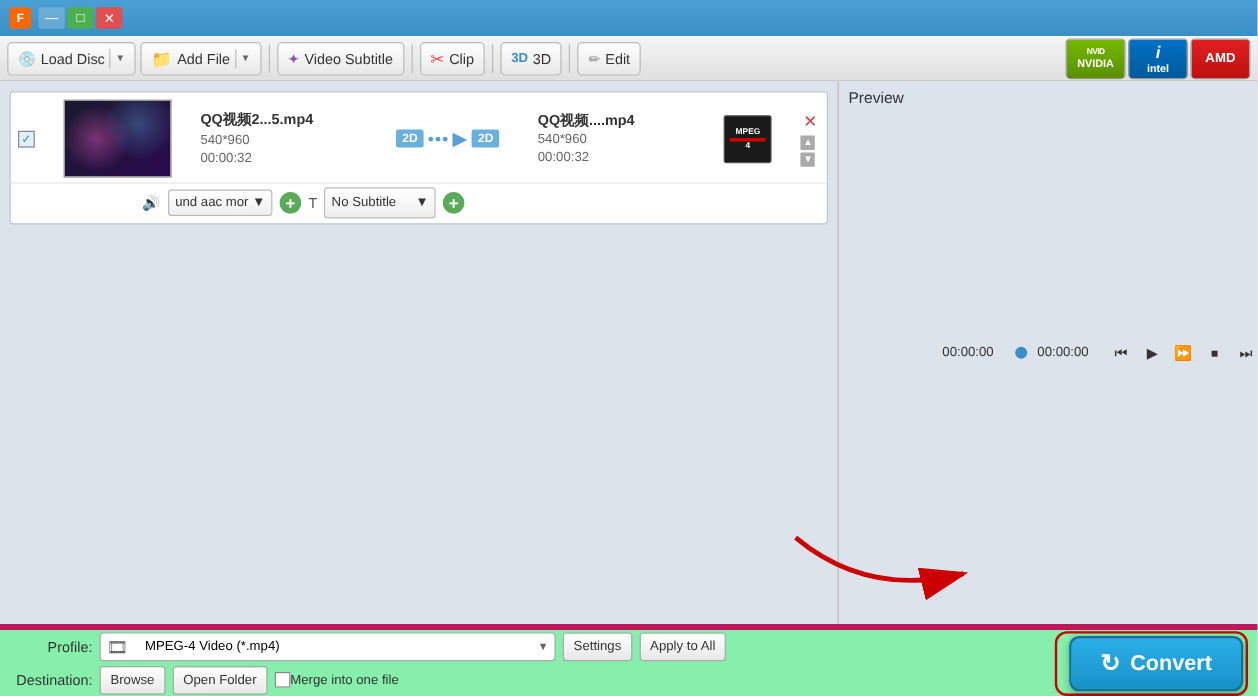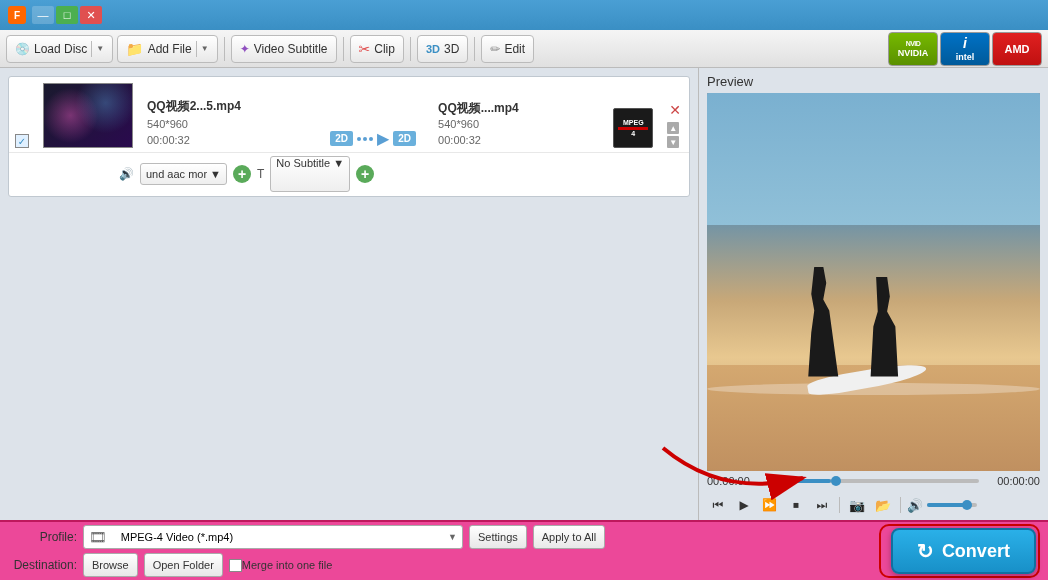--- a/index.html
+++ b/index.html
@@ -119,23 +119,23 @@
     }
 
     .file-item {
       background: white;
       border: 1px solid #c0c8d0;
       border-radius: 3px;
       margin-bottom: 4px;
     }
     .file-item-top {
       display: flex;
-      align-items: flex-end;
+      align-items: center;
       padding: 6px 6px 4px 6px;
-      gap: 14px;
+      gap: 24px;
     }
     .file-checkbox {
       width: 14px; height: 14px;
       border: 1px solid #888;
       background: #e0f0ff;
       display: flex; align-items: center; justify-content: center;
       cursor: pointer;
       flex-shrink: 0;
     }
     .file-checkbox::after { content: '✓'; font-size: 10px; color: #3a8fc4; }
@@ -283,46 +283,46 @@
       width: 18px; height: 18px;
       background: #5aaa5a;
       border-radius: 50%;
       color: white;
       display: flex; align-items: center; justify-content: center;
       font-size: 14px;
       font-weight: bold;
       cursor: pointer;
     }
     .subtitle-btn {
-      height: 36px;
+      height: 26px;
       border: 1px solid #bbb;
       border-radius: 3px;
       background: linear-gradient(to bottom, #fff, #eee);
       cursor: pointer;
       display: flex;
+      align-items: center;
       padding: 0 5px;
-      gap: 3px;
+      gap: 16px;
       font-size: 11px;
       color: #333;
     }
 
     
     #empty-area {
       flex: 1;
       background: #dde3ea;
       min-height: 100px;
     }
 
     
     #preview-panel {
       width: 350px;
       background: #dde3ea;
       border-left: 1px solid #bbb;
       display: flex;
-      flex-direction: column;
     }
     #preview-label {
       font-size: 13px;
       color: #333;
       padding: 6px 8px 4px 8px;
       font-weight: 500;
     }
     #preview-video {
       flex: 1;
       background: #000;
@@ -473,22 +473,22 @@
       background: #3a8fc4;
       border-radius: 50%;
       position: absolute;
       top: -3px;
       left: 70%;
     }
 
     
     #bottom-bar {
       height: 60px;
-      background: #ec4899;
-      border-top: 2px solid #be185d;
+      background: #86efac;
+      border-top: 5px solid #be185d;
       display: flex;
       align-items: center;
       padding: 0 12px;
       gap: 8px;
     }
     .bottom-left {
       display: flex;
       flex-direction: column;
       gap: 4px;
       flex: 1;

